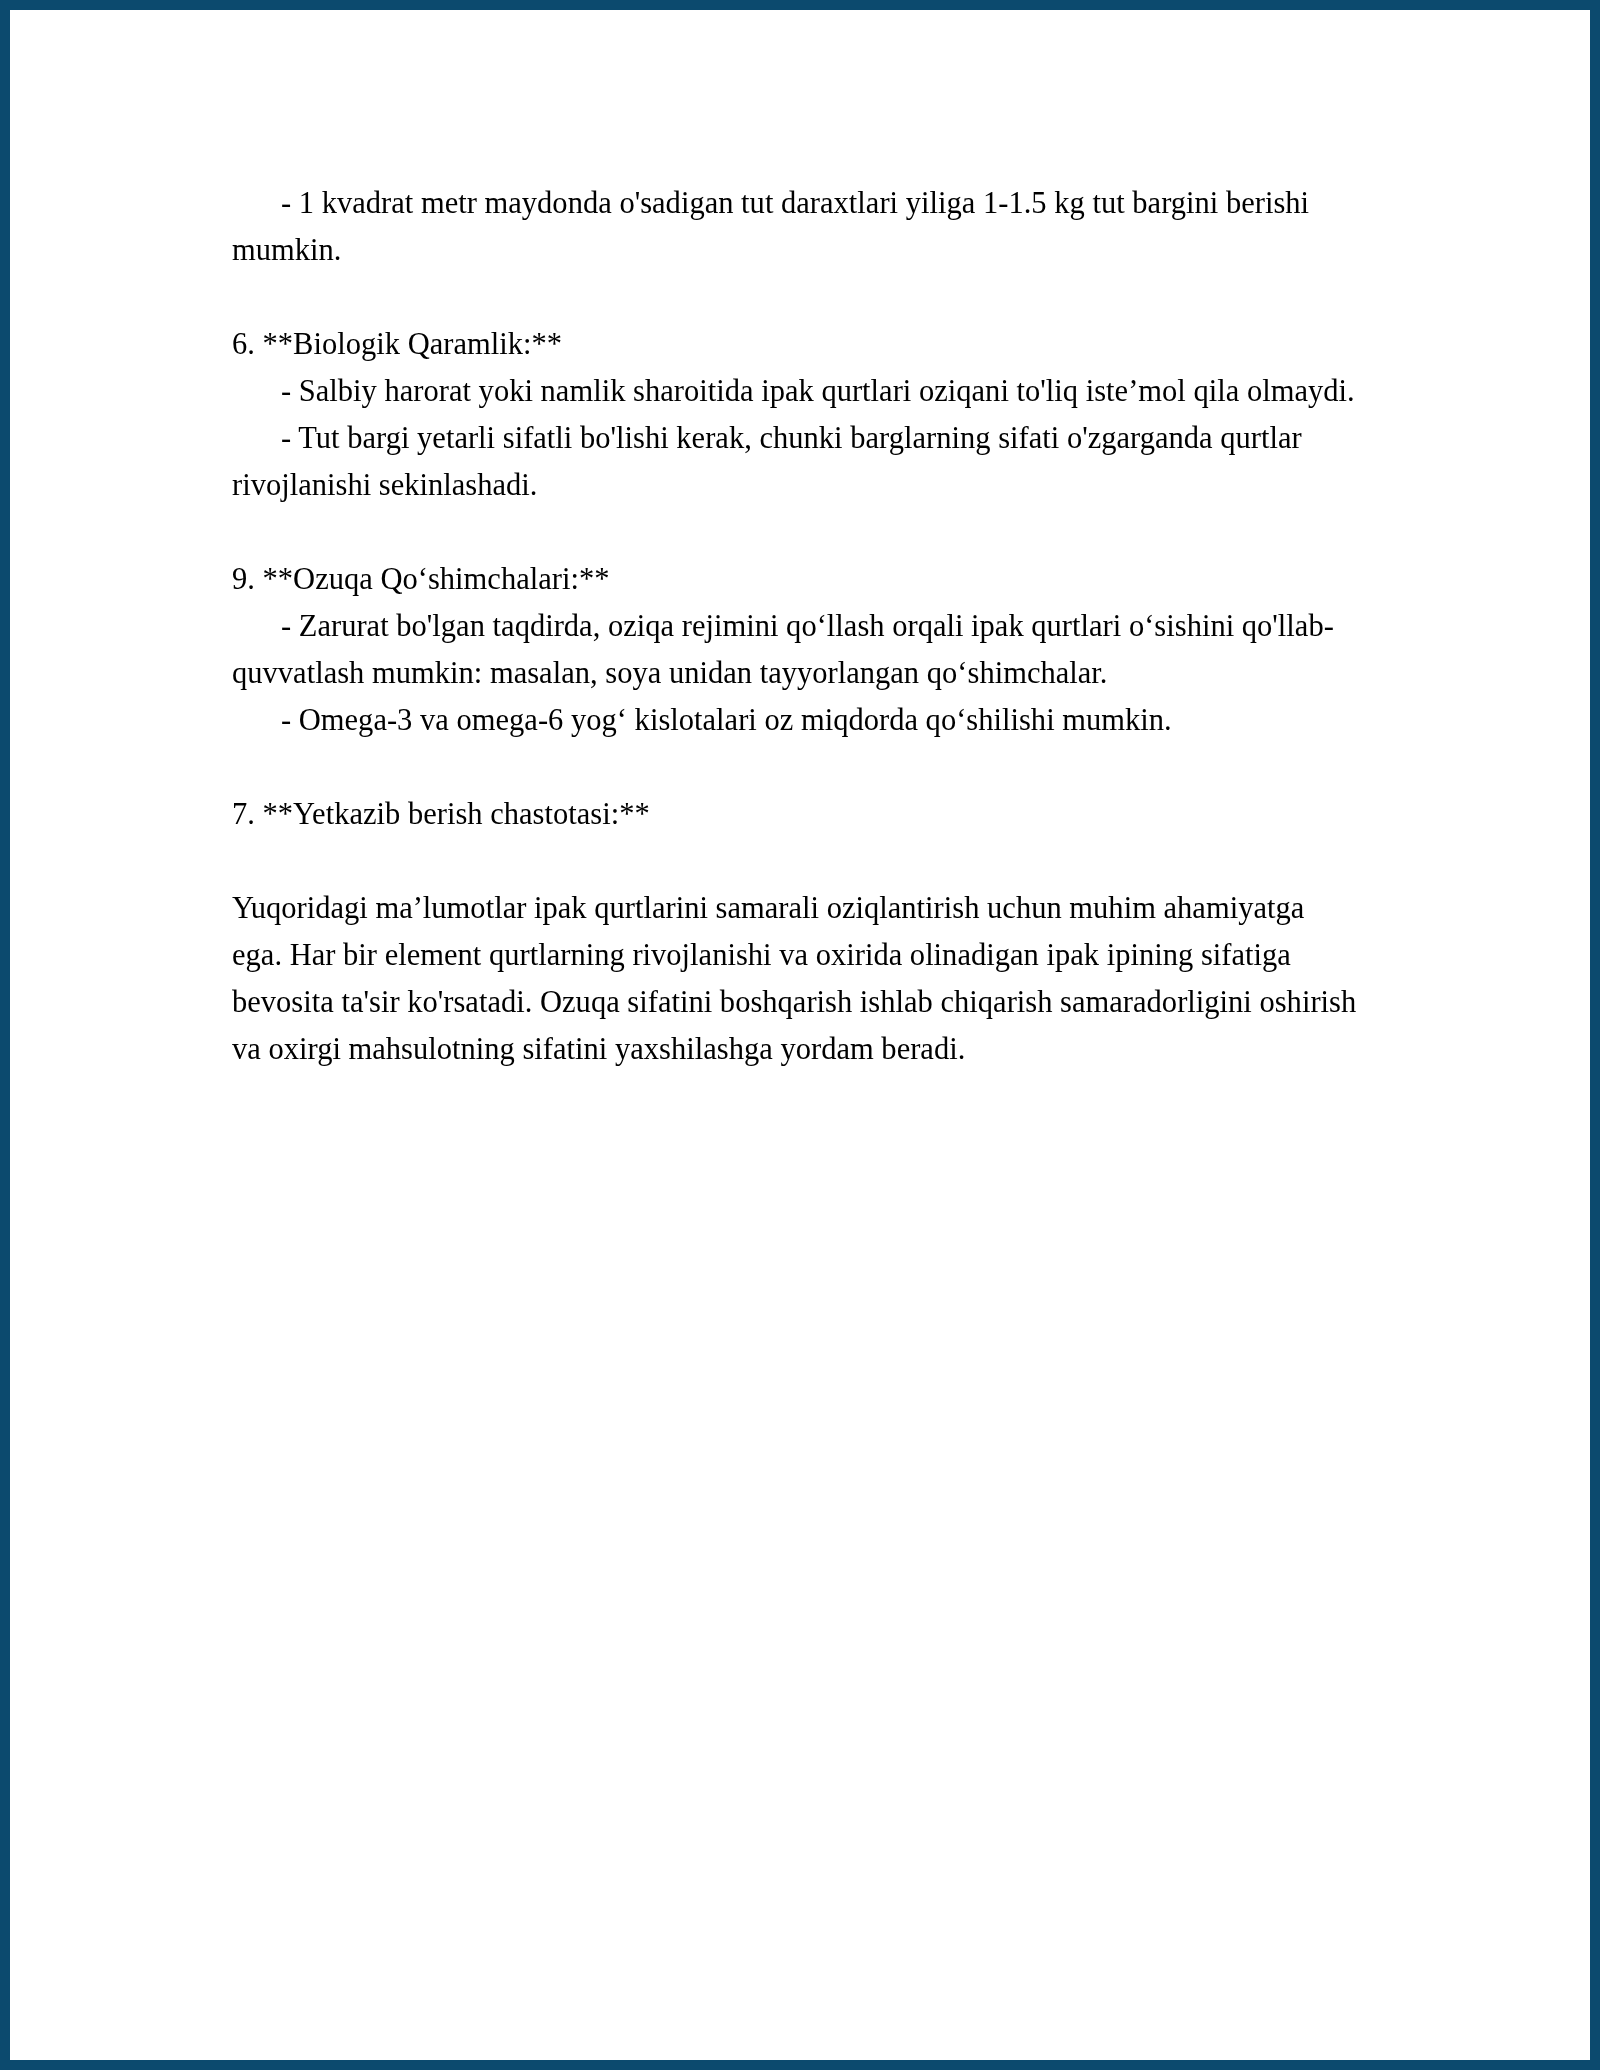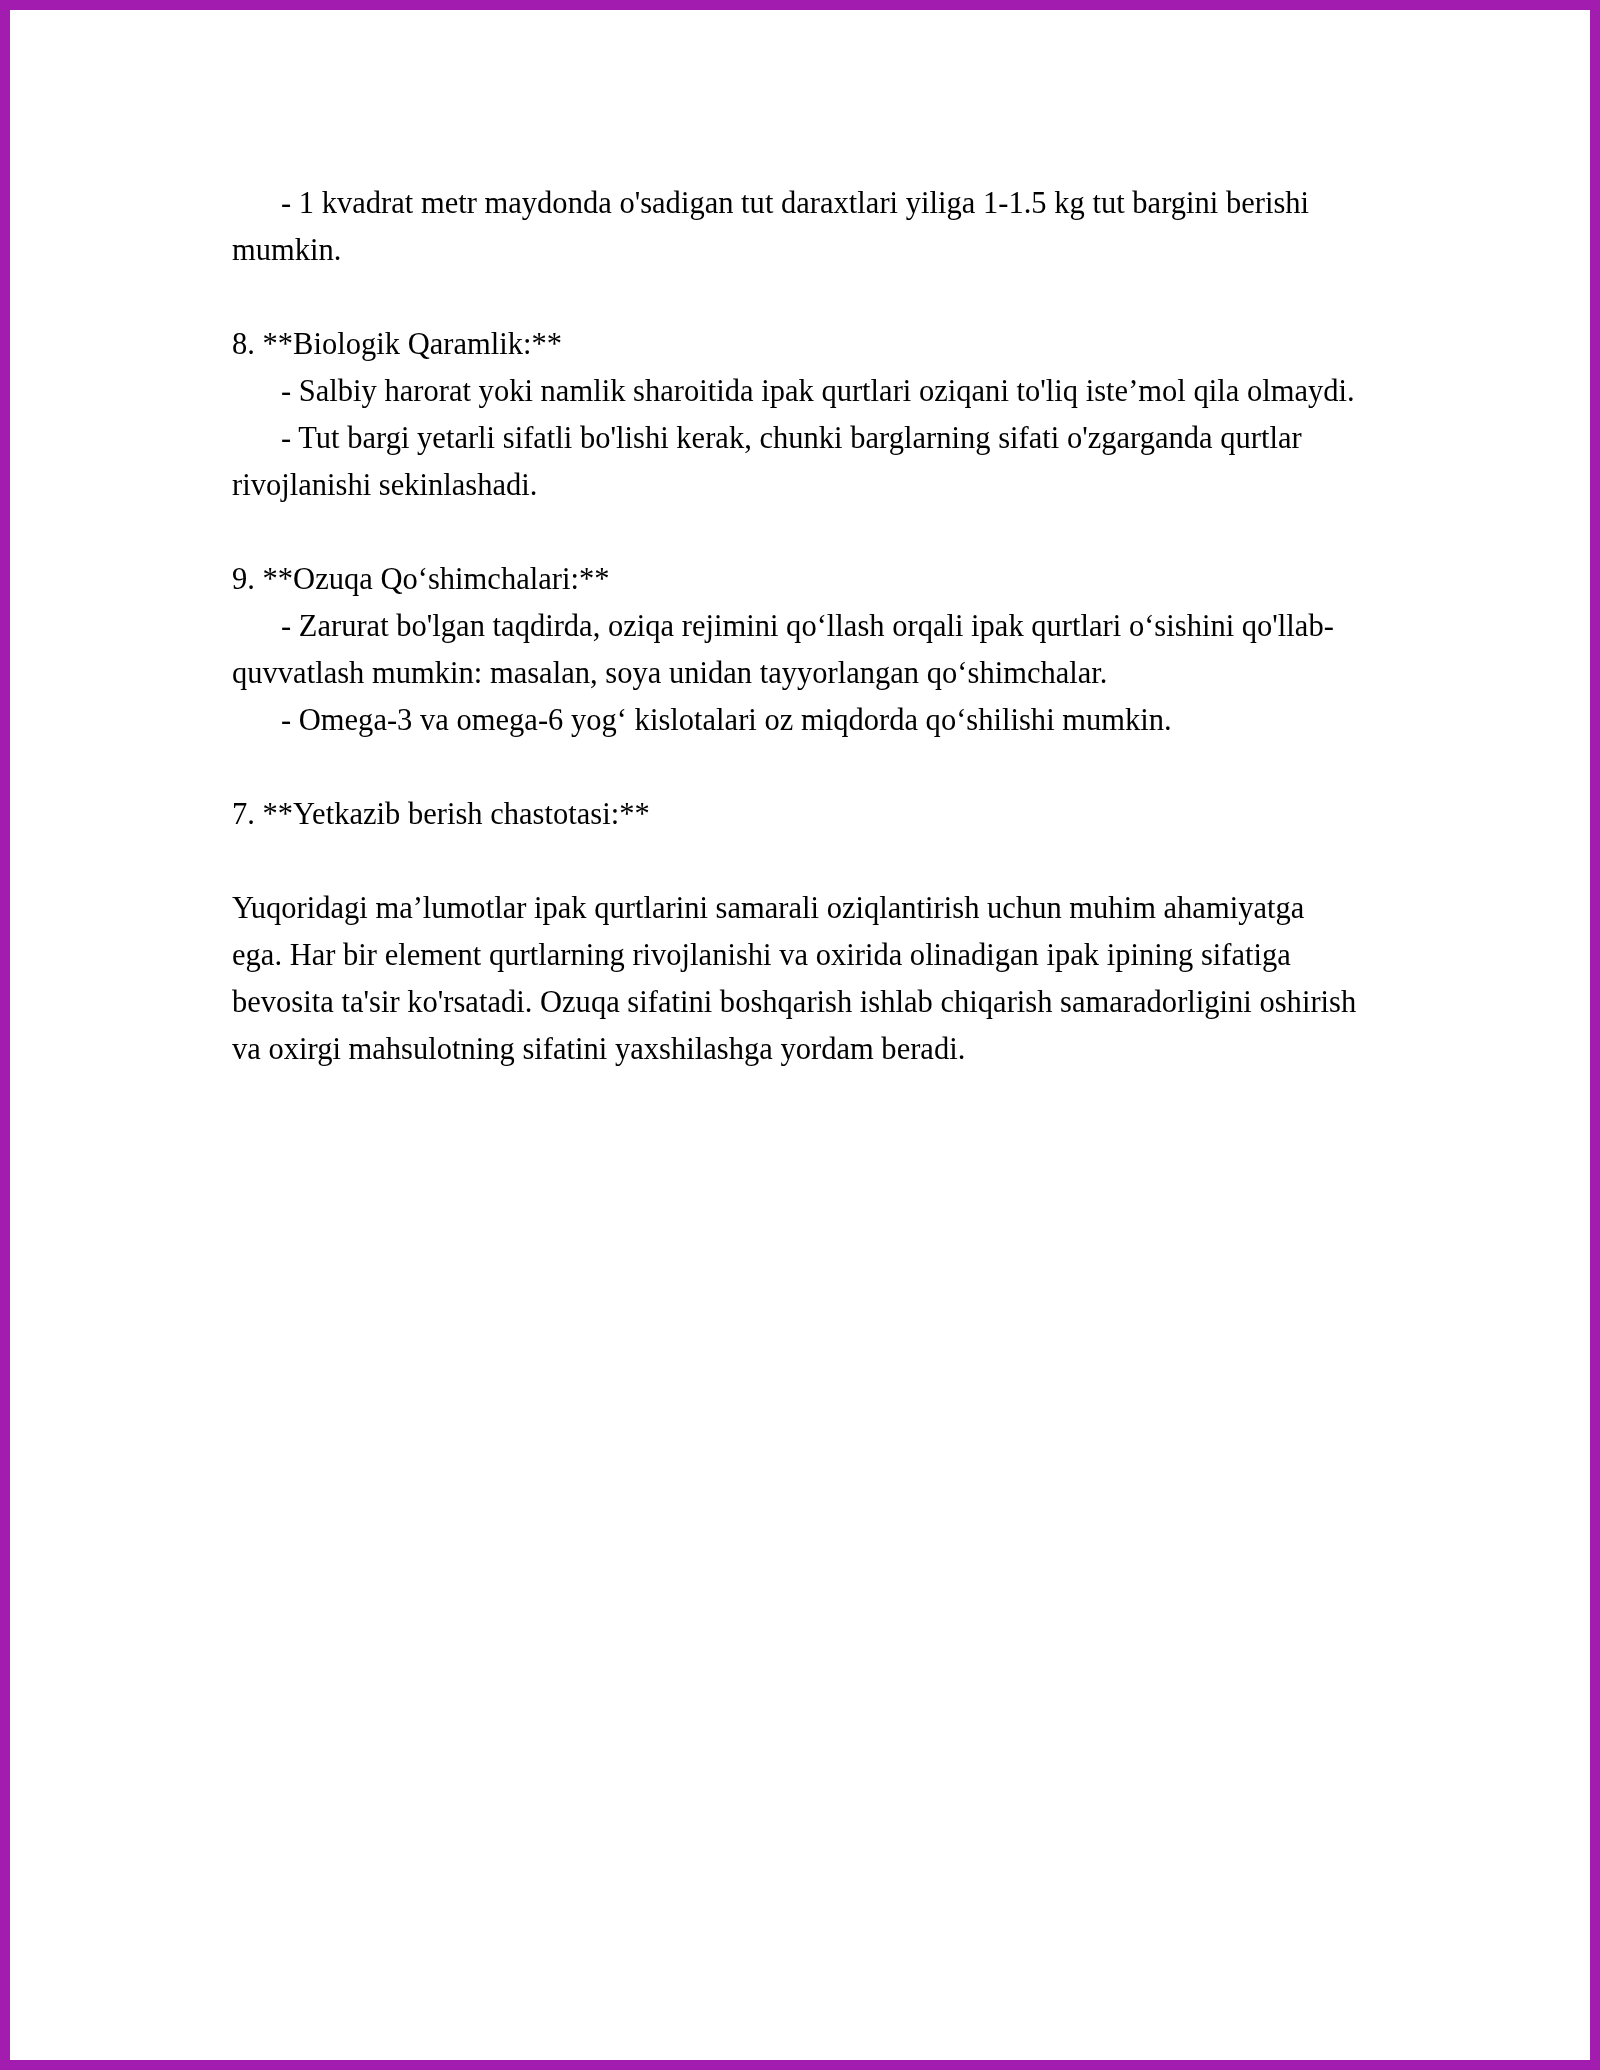--- a/index.html
+++ b/index.html
@@ -14,21 +14,21 @@
     font-family: "Liberation Serif", "DejaVu Serif", serif;
     color: #000000;
     overflow: hidden;
   }
 
   
   .page-frame {
     box-sizing: border-box;
     width: 1600px;
     height: 2070px;
-    background: #a21caf;
+    background: #0c4a6e;
     padding: 10px;
   }
 
   .page-sheet {
     box-sizing: border-box;
     width: 100%;
     height: 100%;
     background: #ffffff;
     position: relative;
   }
@@ -63,21 +63,21 @@
 <body>
 
 <div class="page-frame">
   <div class="page-sheet">
     <div class="doc-body">
 
       <p class="para indent">   - 1 kvadrat metr maydonda o'sadigan tut daraxtlari yiliga 1-1.5 kg tut bargini berishi mumkin.</p>
 
       <div class="spacer"></div>
 
-      <p class="para">8. **Biologik Qaramlik:**</p>
+      <p class="para">6. **Biologik Qaramlik:**</p>
 
       <p class="para indent">   - Salbiy harorat yoki namlik sharoitida ipak qurtlari oziqani to'liq iste’mol qila olmaydi.</p>
 
       <p class="para indent">   - Tut bargi yetarli sifatli bo'lishi kerak, chunki barglarning sifati o'zgarganda qurtlar rivojlanishi sekinlashadi.</p>
 
       <div class="spacer"></div>
 
       <p class="para">9. **Ozuqa Qo‘shimchalari:**</p>
 
       <p class="para indent">   - Zarurat bo'lgan taqdirda, oziqa rejimini qo‘llash orqali ipak qurtlari o‘sishini qo'llab-quvvatlash mumkin: masalan, soya unidan tayyorlangan qo‘shimchalar.</p>

